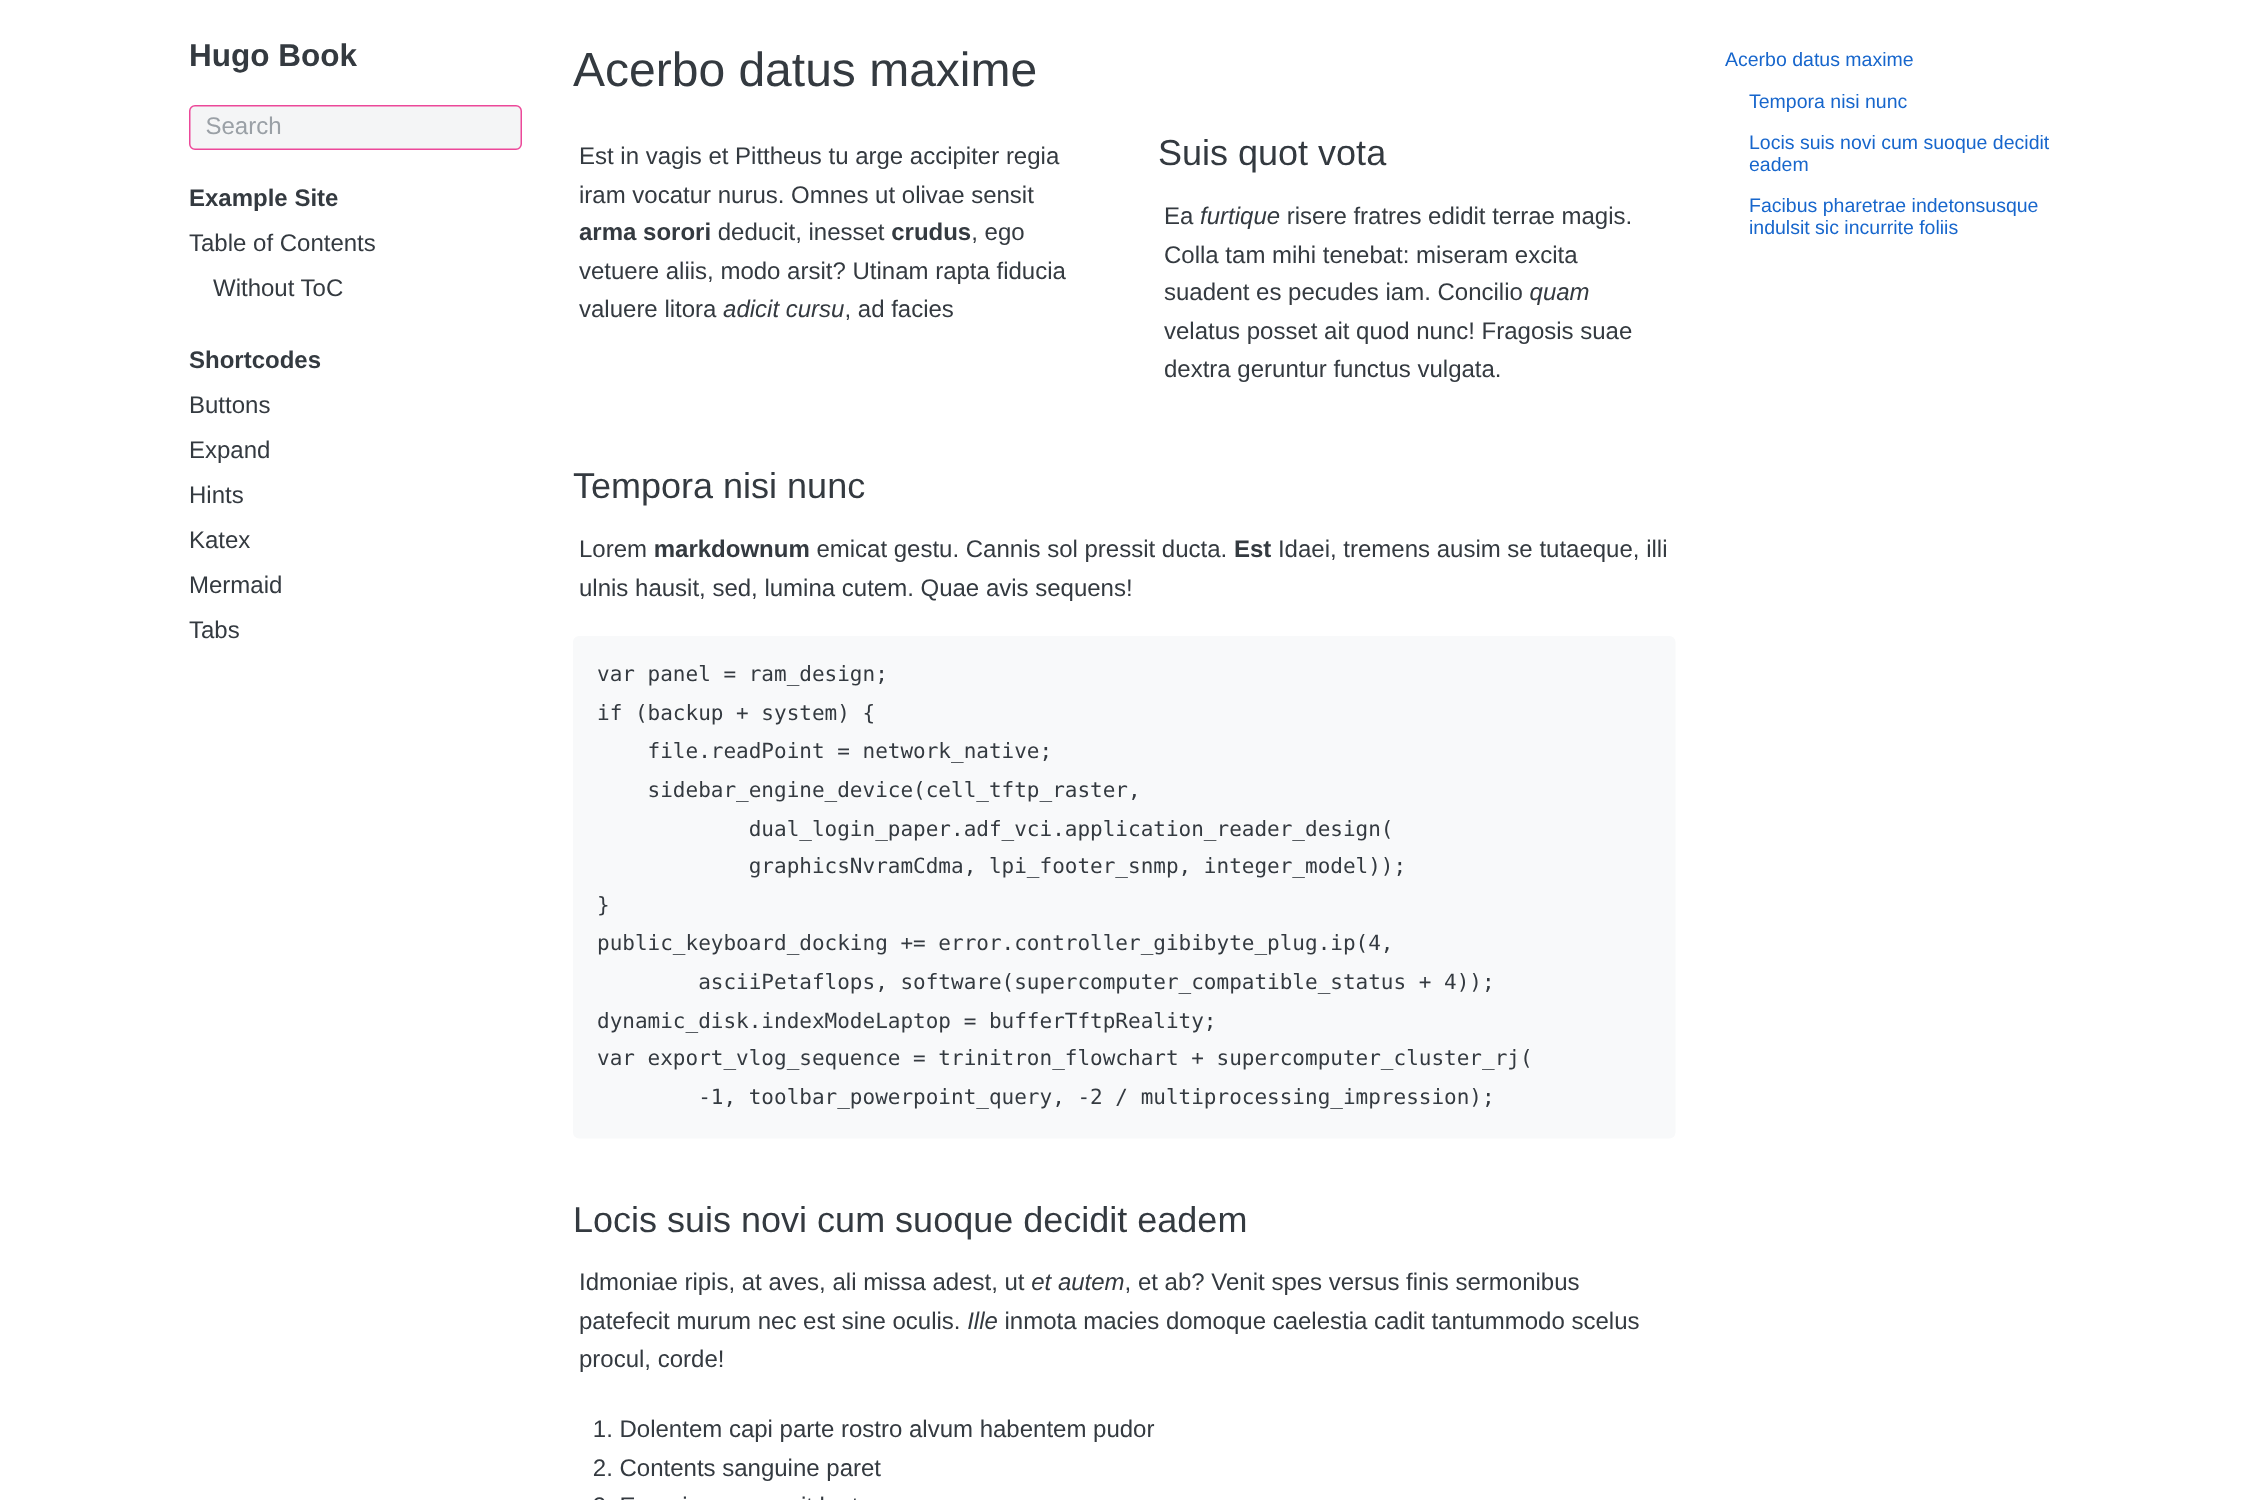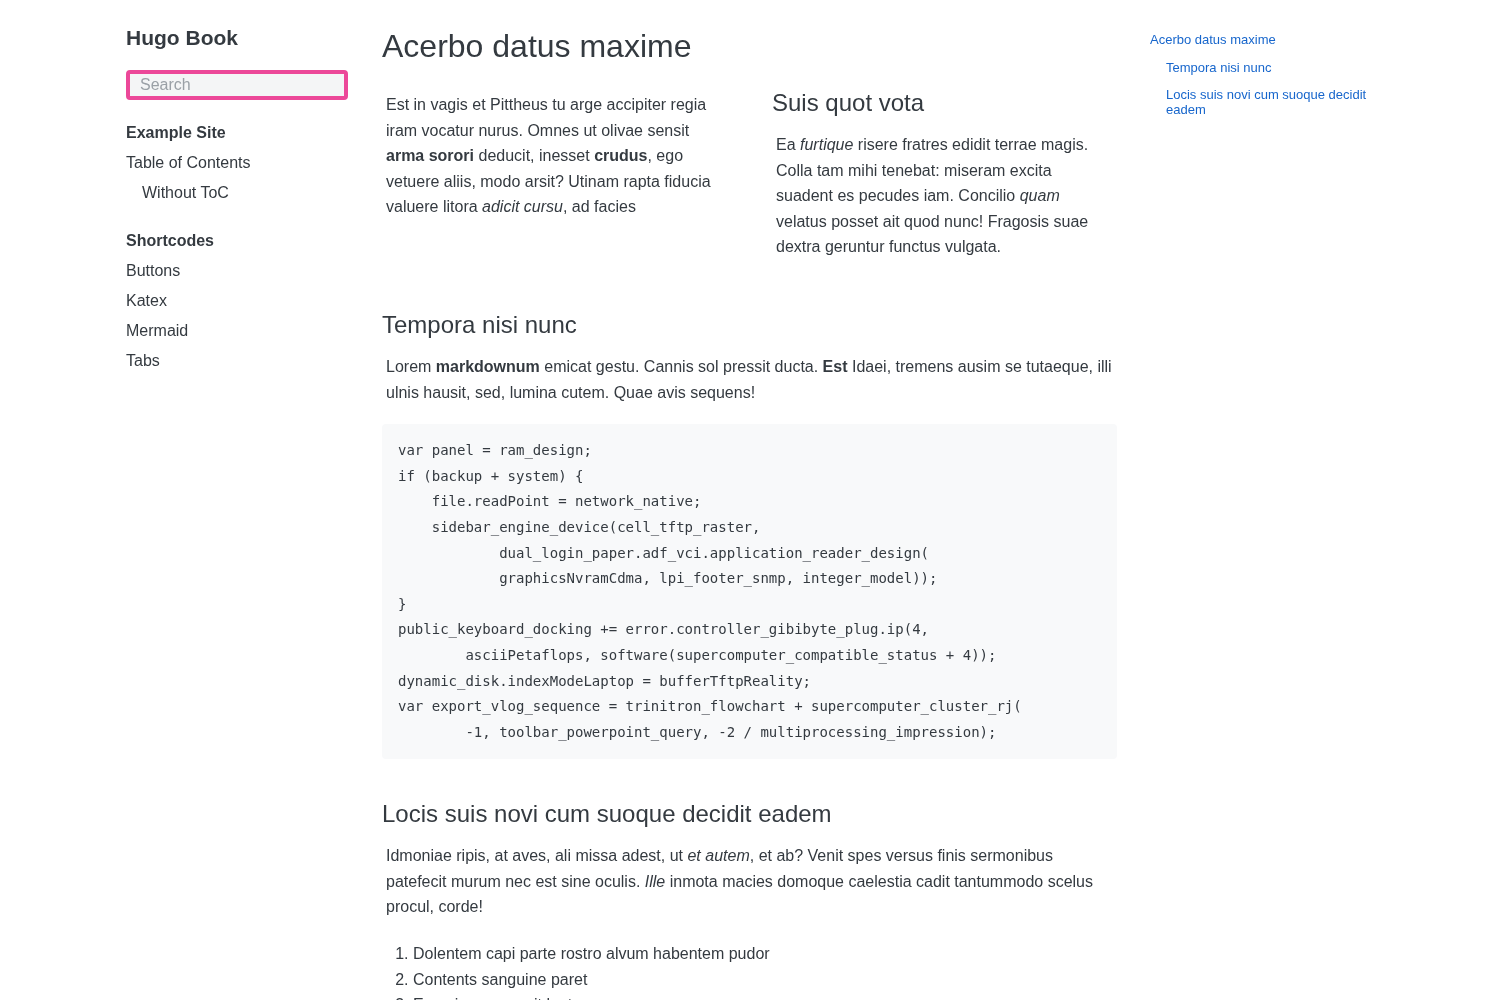--- a/index.html
+++ b/index.html
@@ -17,21 +17,21 @@
     font-size: 16px;
   }
   .page { display: flex; padding: 26px 126px 0 126px; }
 
   
   .sidebar { flex: 0 0 222px; }
   .brand { font-size: 21px; font-weight: 700; margin: 0 0 20px 0; color: var(--text); cursor: pointer; }
   .search {
     width: 100%; height: 30px;
     background: var(--search-bg);
-    border: 4px solid #ec4899; border-radius: 4px;
+    border: 1px solid #ec4899; border-radius: 4px;
     padding: 5px 10px; font-size: 16px; color: var(--text);
     font-family: "Liberation Sans", sans-serif; outline: none;
   }
   .search::placeholder { color: #9aa0a6; }
   nav ul { list-style: none; margin: 0; padding: 0; }
   .sidenav { margin-top: 18px; }
   .sidenav li { padding: 7px 0; font-size: 16px; line-height: 16px; }
   .sidenav li.bold a { font-weight: 700; }
   .sidenav li.indent { padding-left: 16px; }
   .sidenav li.gap { margin-top: 18px; }
@@ -71,20 +71,22 @@
   <aside class="sidebar">
     <h1 class="brand">Hugo Book</h1>
     <input class="search" type="text" placeholder="Search" style="">
     <nav class="sidenav">
       <ul>
         <li class="bold"><a>Example Site</a></li>
         <li><a>Table of Contents</a></li>
         <li class="indent"><a>Without ToC</a></li>
         <li class="bold gap"><a>Shortcodes</a></li>
         <li><a>Buttons</a></li>
+        <li><a>Expand</a></li>
+        <li><a>Hints</a></li>
         <li><a>Katex</a></li>
         <li><a>Mermaid</a></li>
         <li><a>Tabs</a></li>
       </ul>
     </nav>
   </aside>
 
   <main class="content">
     <h1 class="page-title">Acerbo datus maxime</h1>
 
@@ -125,17 +127,18 @@
       </ol>
     </section>
   </main>
 
   <aside class="toc">
     <nav>
       <ul>
         <li class="lvl1"><a>Acerbo datus maxime</a></li>
         <li class="lvl2"><a>Tempora nisi nunc</a></li>
         <li class="lvl2"><a>Locis suis novi cum suoque decidit eadem</a></li>
+        <li class="lvl2"><a>Facibus pharetrae indetonsusque indulsit sic incurrite foliis</a></li>
       </ul>
     </nav>
   </aside>
 
 </div>
 
 </body></html>

